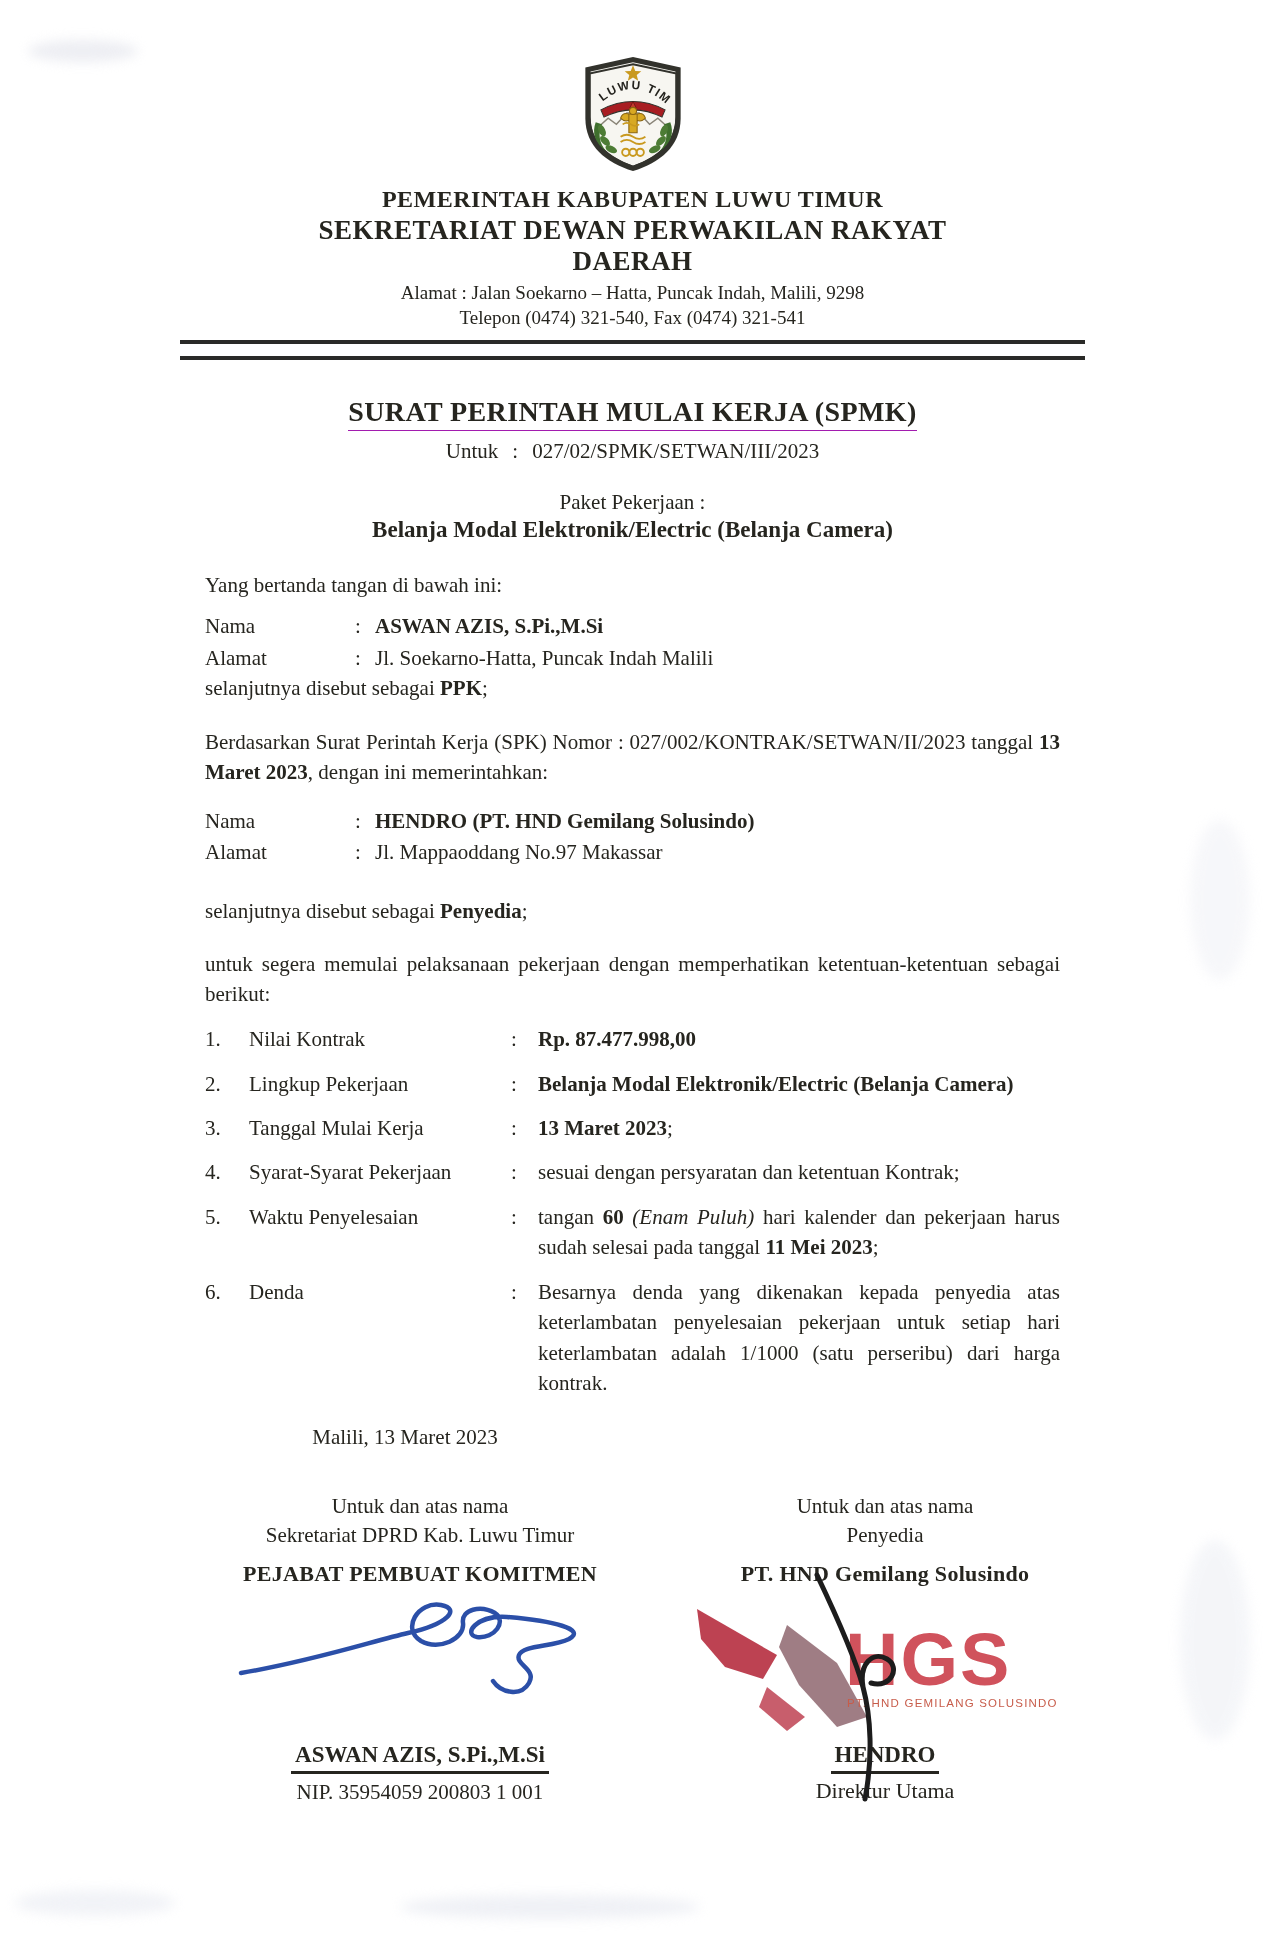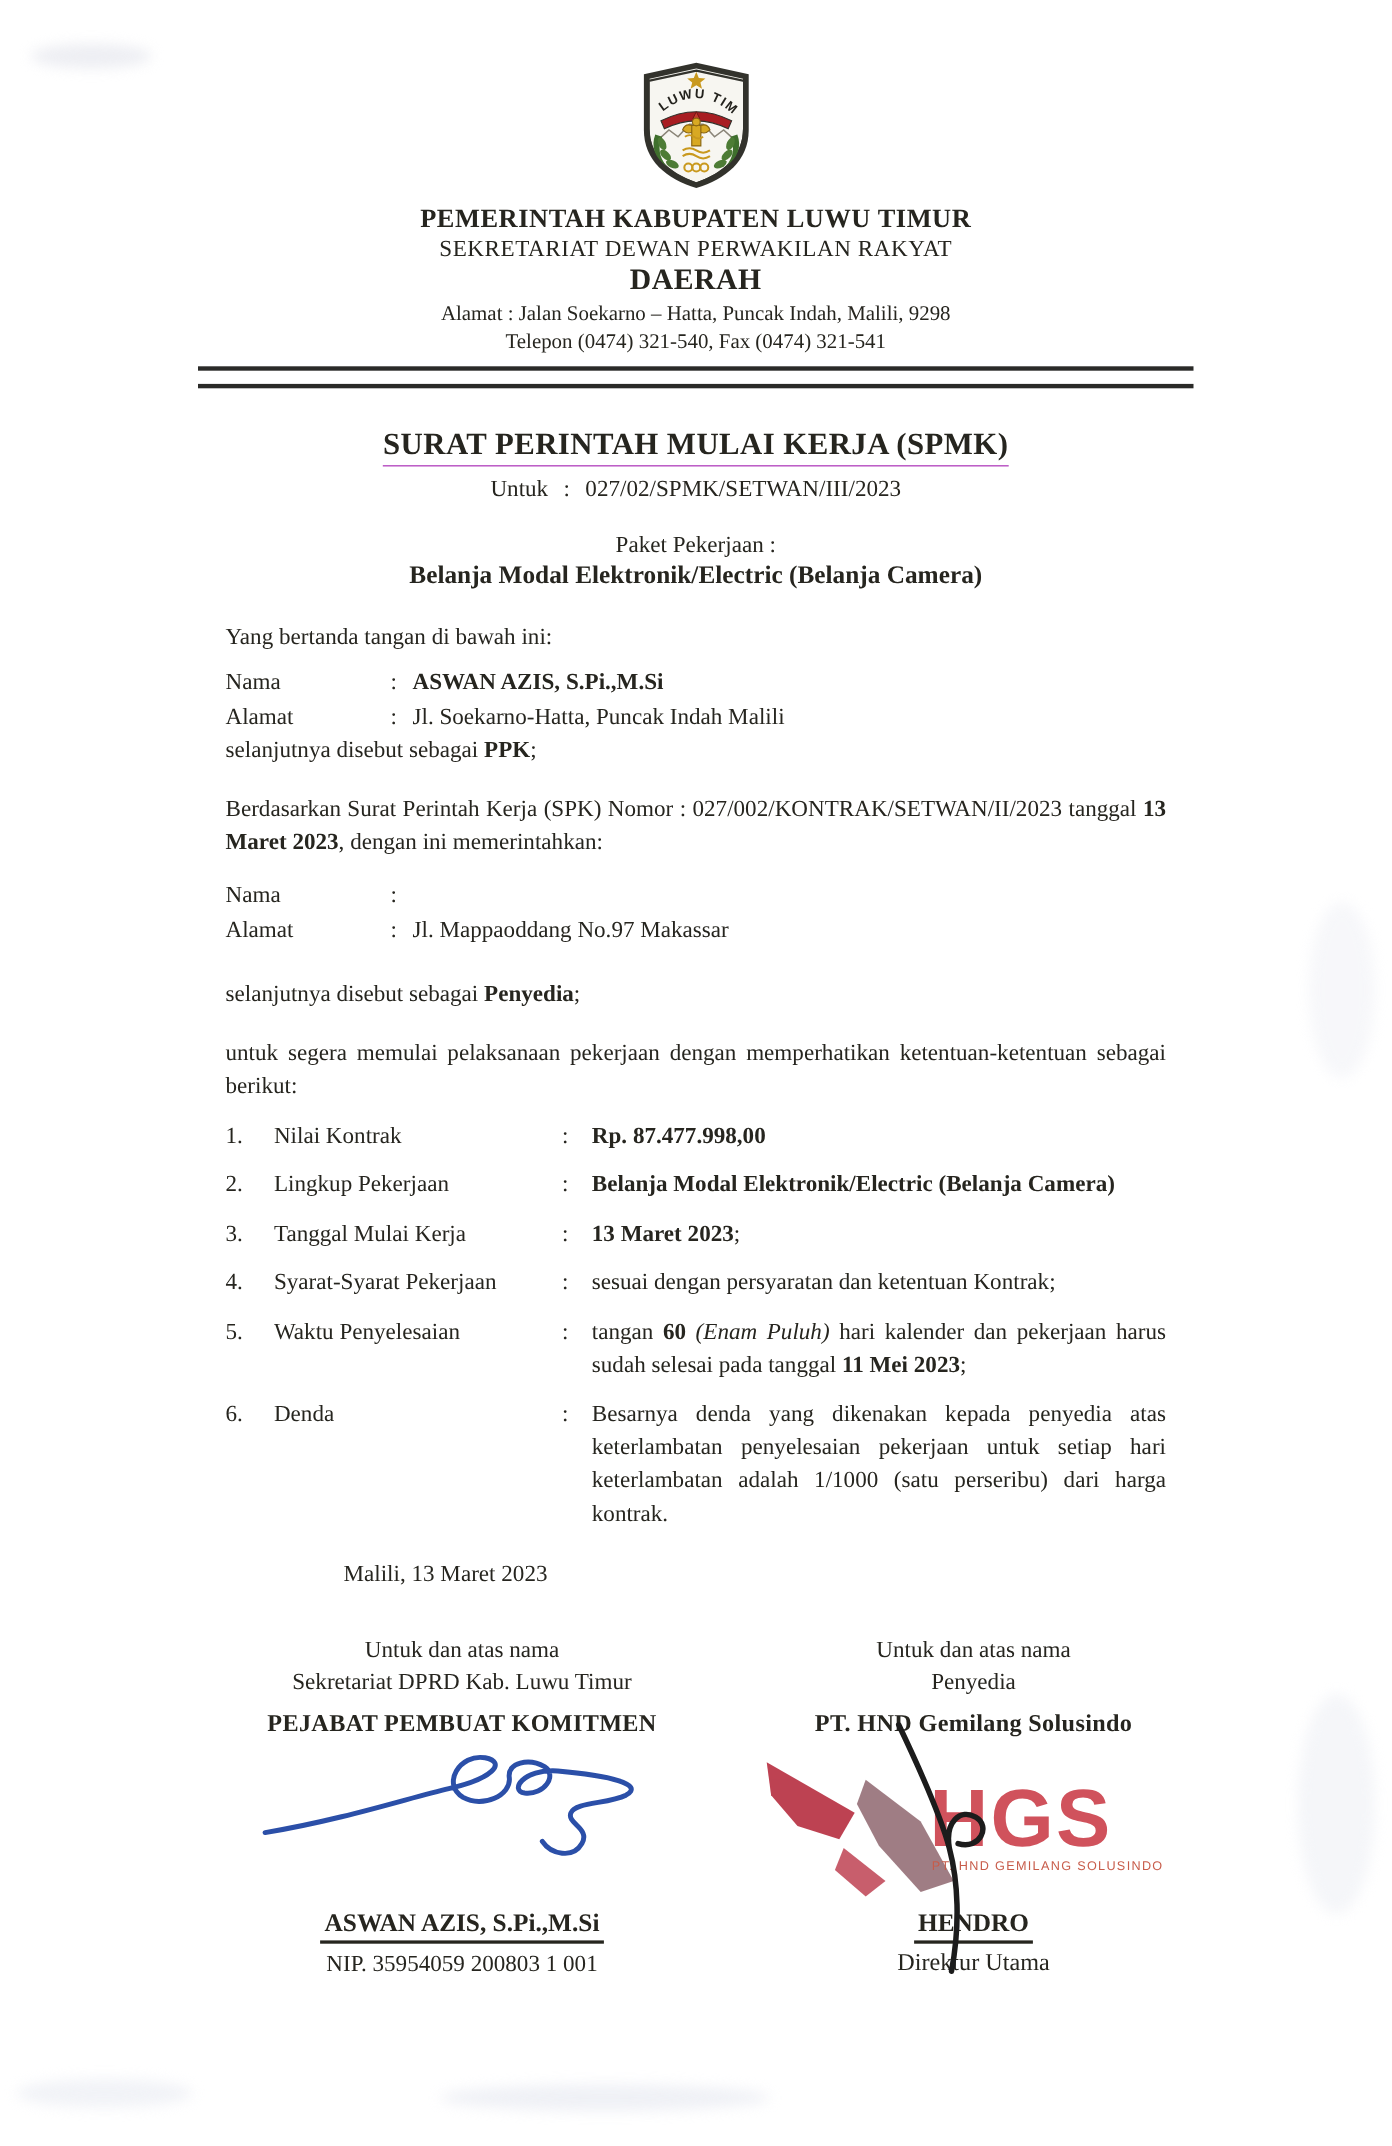--- a/index.html
+++ b/index.html
@@ -9,21 +9,21 @@
     background:#ffffff;
     font-family:"Liberation Serif","DejaVu Serif",serif;
     color:#26251f;
     overflow:hidden;
   }
   .smudge{position:absolute;border-radius:50%;filter:blur(6px);pointer-events:none;}
   
   .header{width:100%;text-align:center;padding-top:56px;}
   .logo-wrap{display:flex;justify-content:center;margin-bottom:14px;}
   .hd1{font-size:24px;font-weight:bold;letter-spacing:.5px;line-height:1.15;}
-  .hd2{font-size:21px;font-weight:normal;letter-spacing:.5px;line-height:1.2;}
+  .hd2{font-size:27px;font-weight:bold;letter-spacing:.5px;line-height:1.2;}
   .hd3{font-size:27px;font-weight:bold;letter-spacing:.5px;line-height:1.15;}
   .addr{font-size:19px;line-height:1.3;margin-top:4px;}
   .addr2{font-size:19px;line-height:1.3;}
   .rule{margin:10px auto 0 auto;width:905px;height:12px;
         border-top:4px solid #2a2a28;border-bottom:4px solid #2a2a28;}
   
   .docbody{padding:0 205px 0 205px;}
   .title-line{text-align:center;margin-top:36px;font-size:28px;font-weight:bold;letter-spacing:.4px;}
   .title-underline{display:inline-block;border-bottom:1px solid #a21caf;padding-bottom:2px;}
   .nomor{text-align:center;font-size:21px;margin-top:8px;}
@@ -145,20 +145,21 @@
     </div>
 
     <div class="para just mt24">
       <span>Berdasarkan Surat Perintah Kerja (SPK) Nomor : 027/002/KONTRAK/SETWAN/II/2023 tanggal </span><span class="b">13 Maret 2023</span><span>, dengan ini memerintahkan:</span>
     </div>
 
     <div class="mt18">
       <div class="idrow">
         <span class="lbl">Nama</span>
         <span class="col">:</span>
+        <span class="val b">HENDRO (PT. HND Gemilang Solusindo)</span>
       </div>
       <div class="idrow">
         <span class="lbl">Alamat</span>
         <span class="col">:</span>
         <span class="val">Jl. Mappaoddang No.97 Makassar</span>
       </div>
     </div>
 
     <div class="para mt28">
       <span>selanjutnya disebut sebagai </span><span class="b">Penyedia</span><span>;</span>

